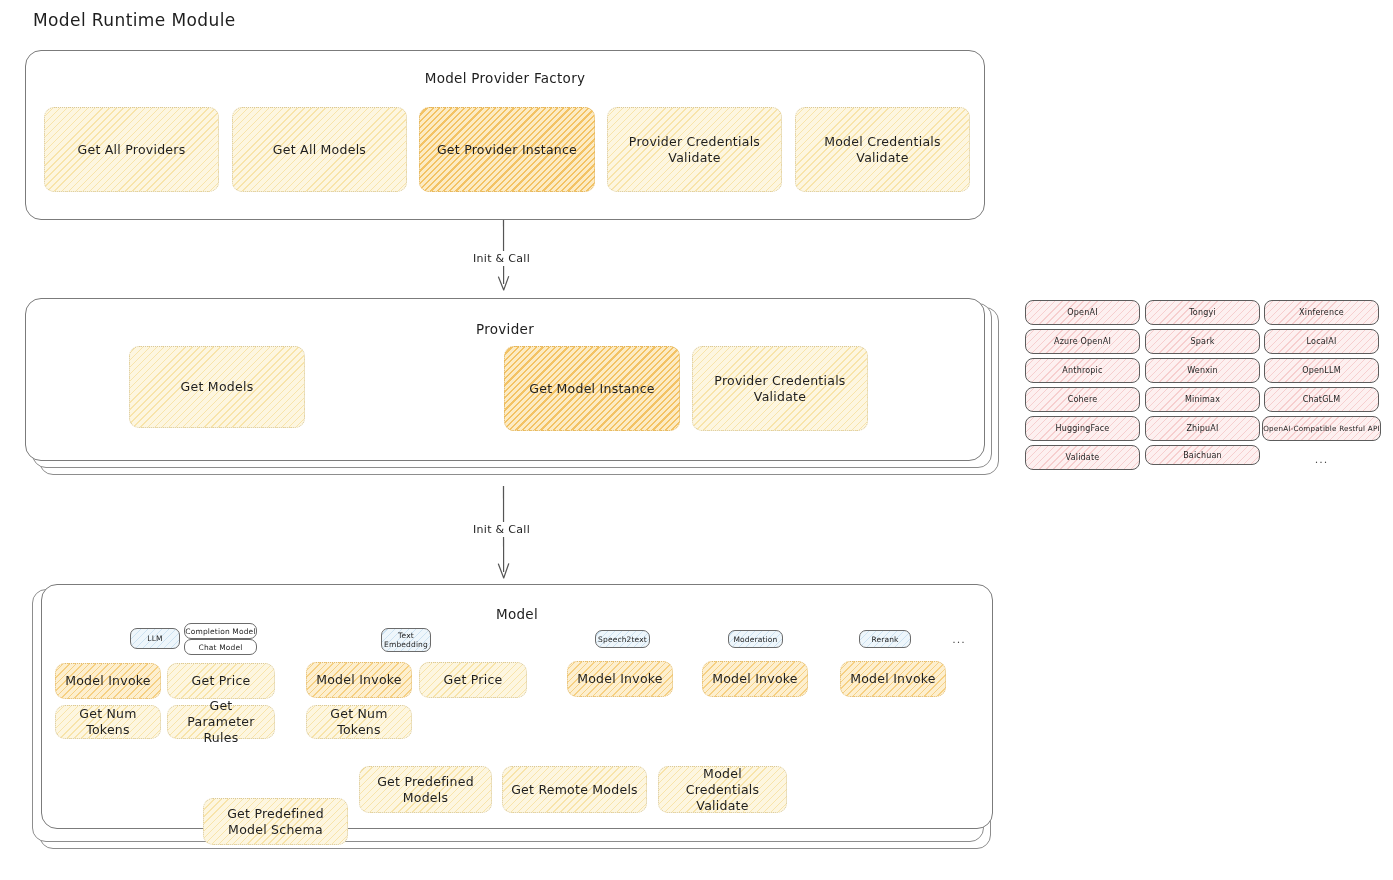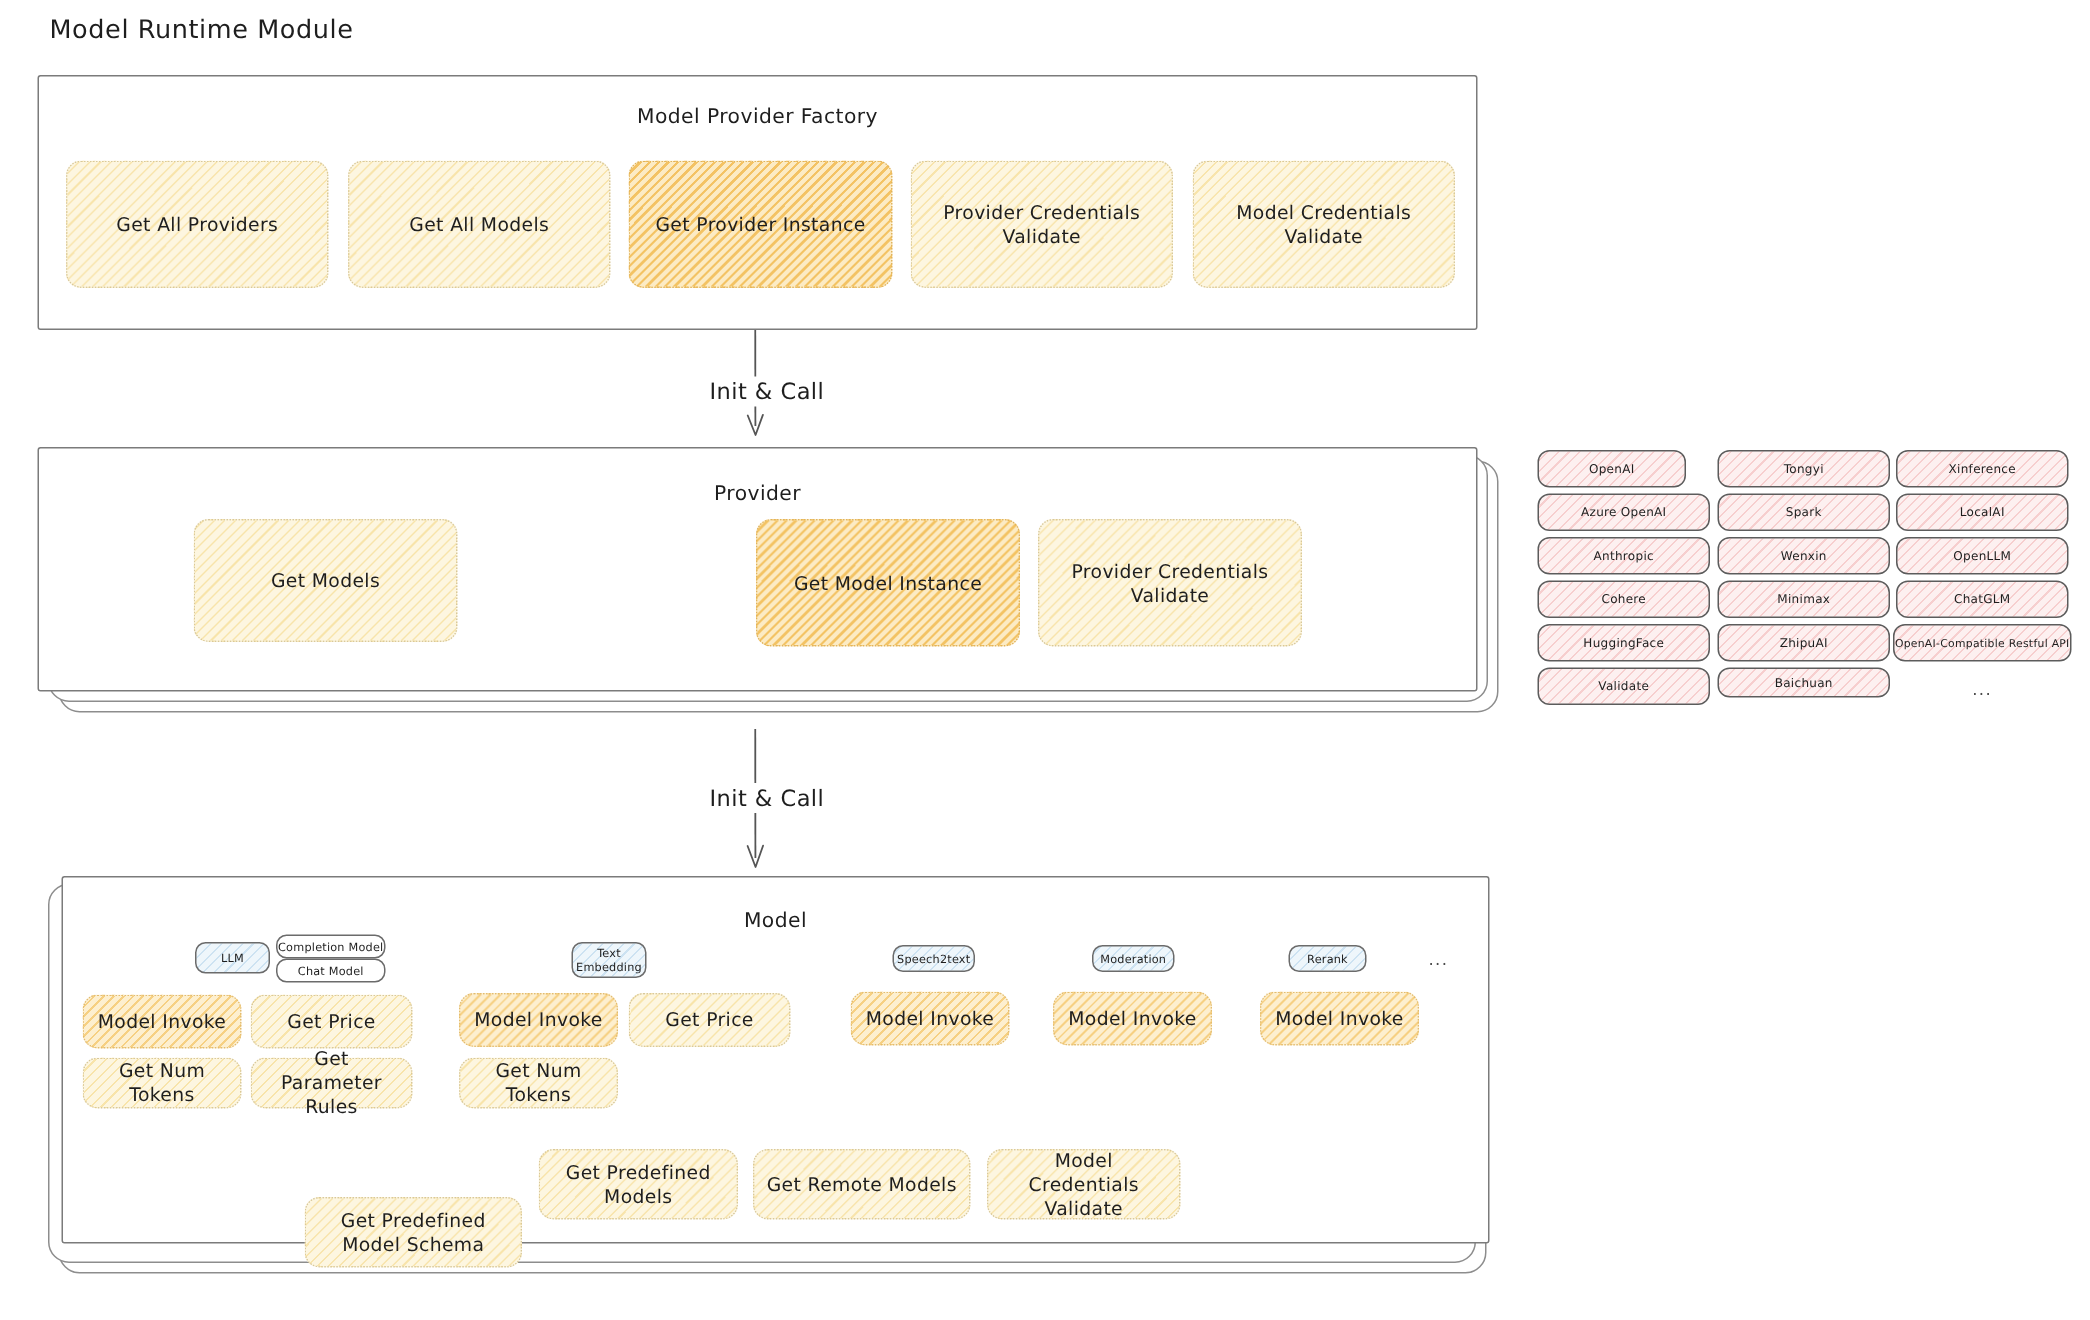--- a/index.html
+++ b/index.html
@@ -25,21 +25,21 @@
     font-size: 17px;
     color: #1e1e1e;
     letter-spacing: .4px;
     white-space: nowrap;
   }
 
   
   .group {
     position: absolute;
     border: 1.3px solid #7b7b7b;
-    border-radius: 2px;
+    border-radius: 16px;
     background: #ffffff;
     z-index: 3;
   }
   
   .stack-layer {
     position: absolute;
     border: 1.1px solid #8d8d8d;
     border-radius: 14px;
     background: #ffffff;
     z-index: 1;
@@ -162,21 +162,21 @@
     color: #1e1e1e;
     letter-spacing: .15px;
     white-space: nowrap;
     z-index: 6;
   }
 
   
   .arrow-svg { position: absolute; z-index: 4; overflow: visible; }
   .arrow-label {
     position: absolute;
-    font-size: 15px;
+    font-size: 11px;
     color: #1e1e1e;
     background: #ffffff;
     padding: 1px 4px;
     white-space: nowrap;
     letter-spacing: .3px;
     z-index: 6;
   }
 </style>
 </head>
 <body>
@@ -204,21 +204,21 @@
   <div class="stack-layer" style="left:39px; top:307px; width:960px; height:168px;"></div>
   <div class="stack-layer l2" style="left:32px; top:303px; width:960px; height:165px;"></div>
   <div class="group" style="left:25px; top:298px; width:960px; height:163px;">
     <div class="group-title" style="top:22px;">Provider</div>
   </div>
 
   <div class="node y" style="left:129px; top:346px; width:176px; height:82px;">Get Models</div>
   <div class="node o" style="left:504px; top:346px; width:176px; height:85px;">Get Model Instance</div>
   <div class="node y" style="left:692px; top:346px; width:176px; height:85px;">Provider Credentials Validate</div>
 
-  <div class="chip" style="left:1025px; top:300px; width:99px; height:25px;">OpenAI</div>
+  <div class="chip" style="left:1025px; top:300px; width:115px; height:25px;">OpenAI</div>
   <div class="chip" style="left:1025px; top:329px; width:115px; height:25px;">Azure OpenAI</div>
   <div class="chip" style="left:1025px; top:358px; width:115px; height:25px;">Anthropic</div>
   <div class="chip" style="left:1025px; top:387px; width:115px; height:25px;">Cohere</div>
   <div class="chip" style="left:1025px; top:416px; width:115px; height:25px;">HuggingFace</div>
   <div class="chip" style="left:1025px; top:445px; width:115px; height:25px;">Validate</div>
 
   <div class="chip" style="left:1145px; top:300px; width:115px; height:25px;">Tongyi</div>
   <div class="chip" style="left:1145px; top:329px; width:115px; height:25px;">Spark</div>
   <div class="chip" style="left:1145px; top:358px; width:115px; height:25px;">Wenxin</div>
   <div class="chip" style="left:1145px; top:387px; width:115px; height:25px;">Minimax</div>

